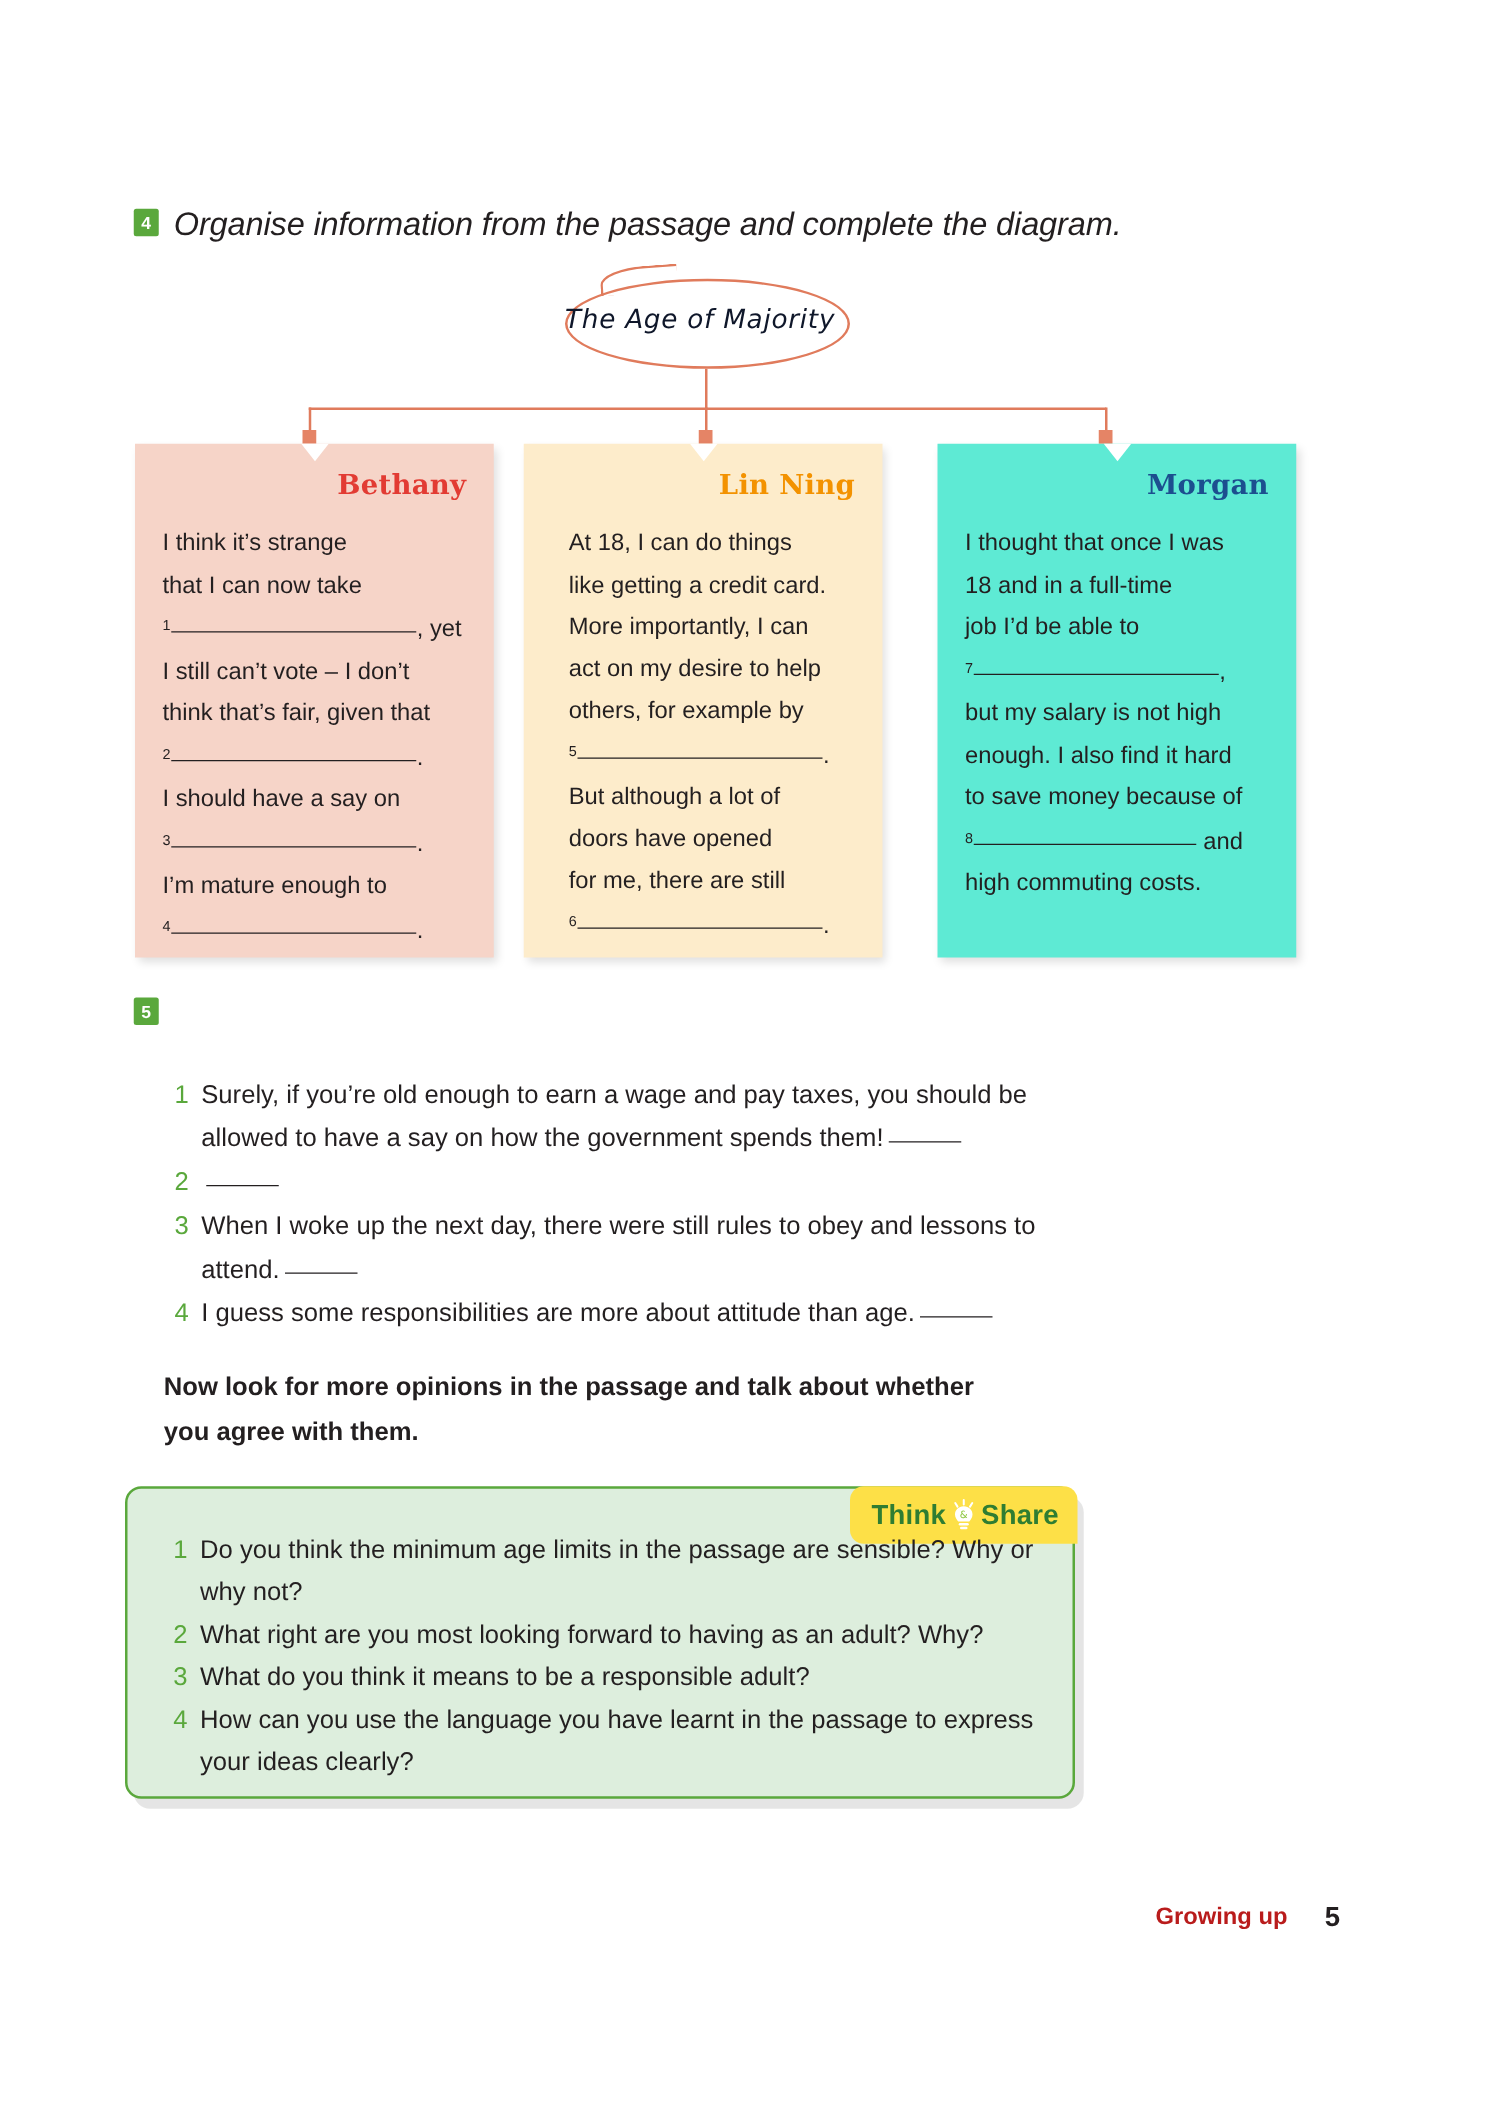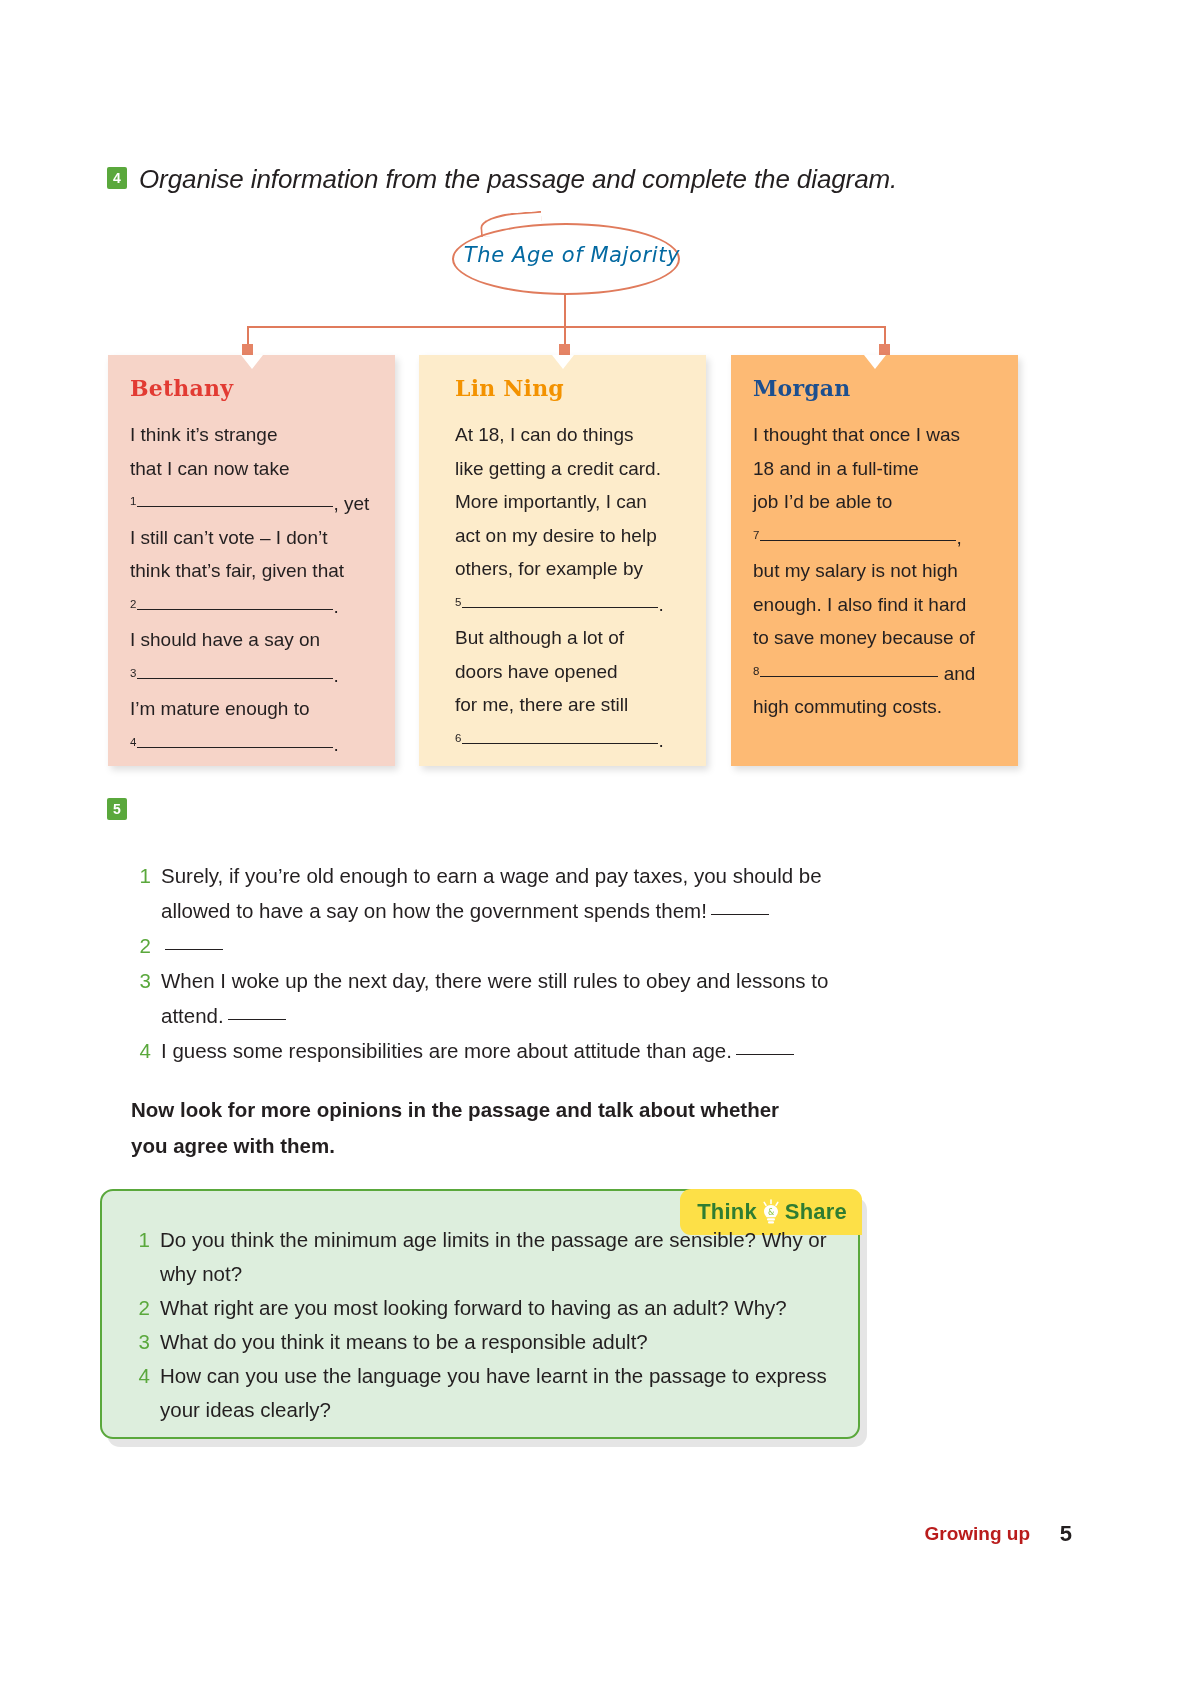--- a/index.html
+++ b/index.html
@@ -68,22 +68,22 @@
     width: 62px; height: 22px;
     border-top: 2px solid #e07b5c;
     border-left: 2px solid #e07b5c;
     border-radius: 60% 0 0 0;
     transform: rotate(-4deg);
   }
   .bubble-label {
     position: absolute;
     left: 452px; top: 38px;
     width: 228px;
-    text-align: right;
-    color: #0369a1;
+    text-align: left;
+    color: #0f172a;
     font-size: 21px;
     font-family: "DejaVu Sans", sans-serif;
     font-style: italic;
     letter-spacing: 0.6px;
   }
 
   .connector { position: absolute; background: #e07b5c; }
   .conn-v-main { left: 564px; top: 90px; width: 2px; height: 32px; }
   .conn-h { left: 247px; top: 121px; width: 638px; height: 2px; }
   .conn-v1 { left: 247px; top: 121px; width: 2px; height: 22px; }
@@ -113,24 +113,24 @@
     top: 0;
     left: 50%;
     margin-left: -11px;
     width: 0; height: 0;
     border-left: 11px solid transparent;
     border-right: 11px solid transparent;
     border-top: 14px solid #ffffff;
   }
   .card1 { left: 108px; background: #f6d4c8; }
   .card2 { left: 419px; background: #fdeccb; padding-left: 36px; }
-  .card3 { left: 731px; background: #fdba74; }
+  .card3 { left: 750px; background: #5eead4; }
 
   .card-title {
-    text-align: left;
+    text-align: right;
     font-family: "DejaVu Serif", serif;
     font-weight: bold;
     font-size: 22px;
     margin-bottom: 17px;
     letter-spacing: 0.2px;
   }
   .title1 { color: #e23b33; }
   .title2 { color: #f39200; }
   .title3 { color: #1c4f8f; }
 

